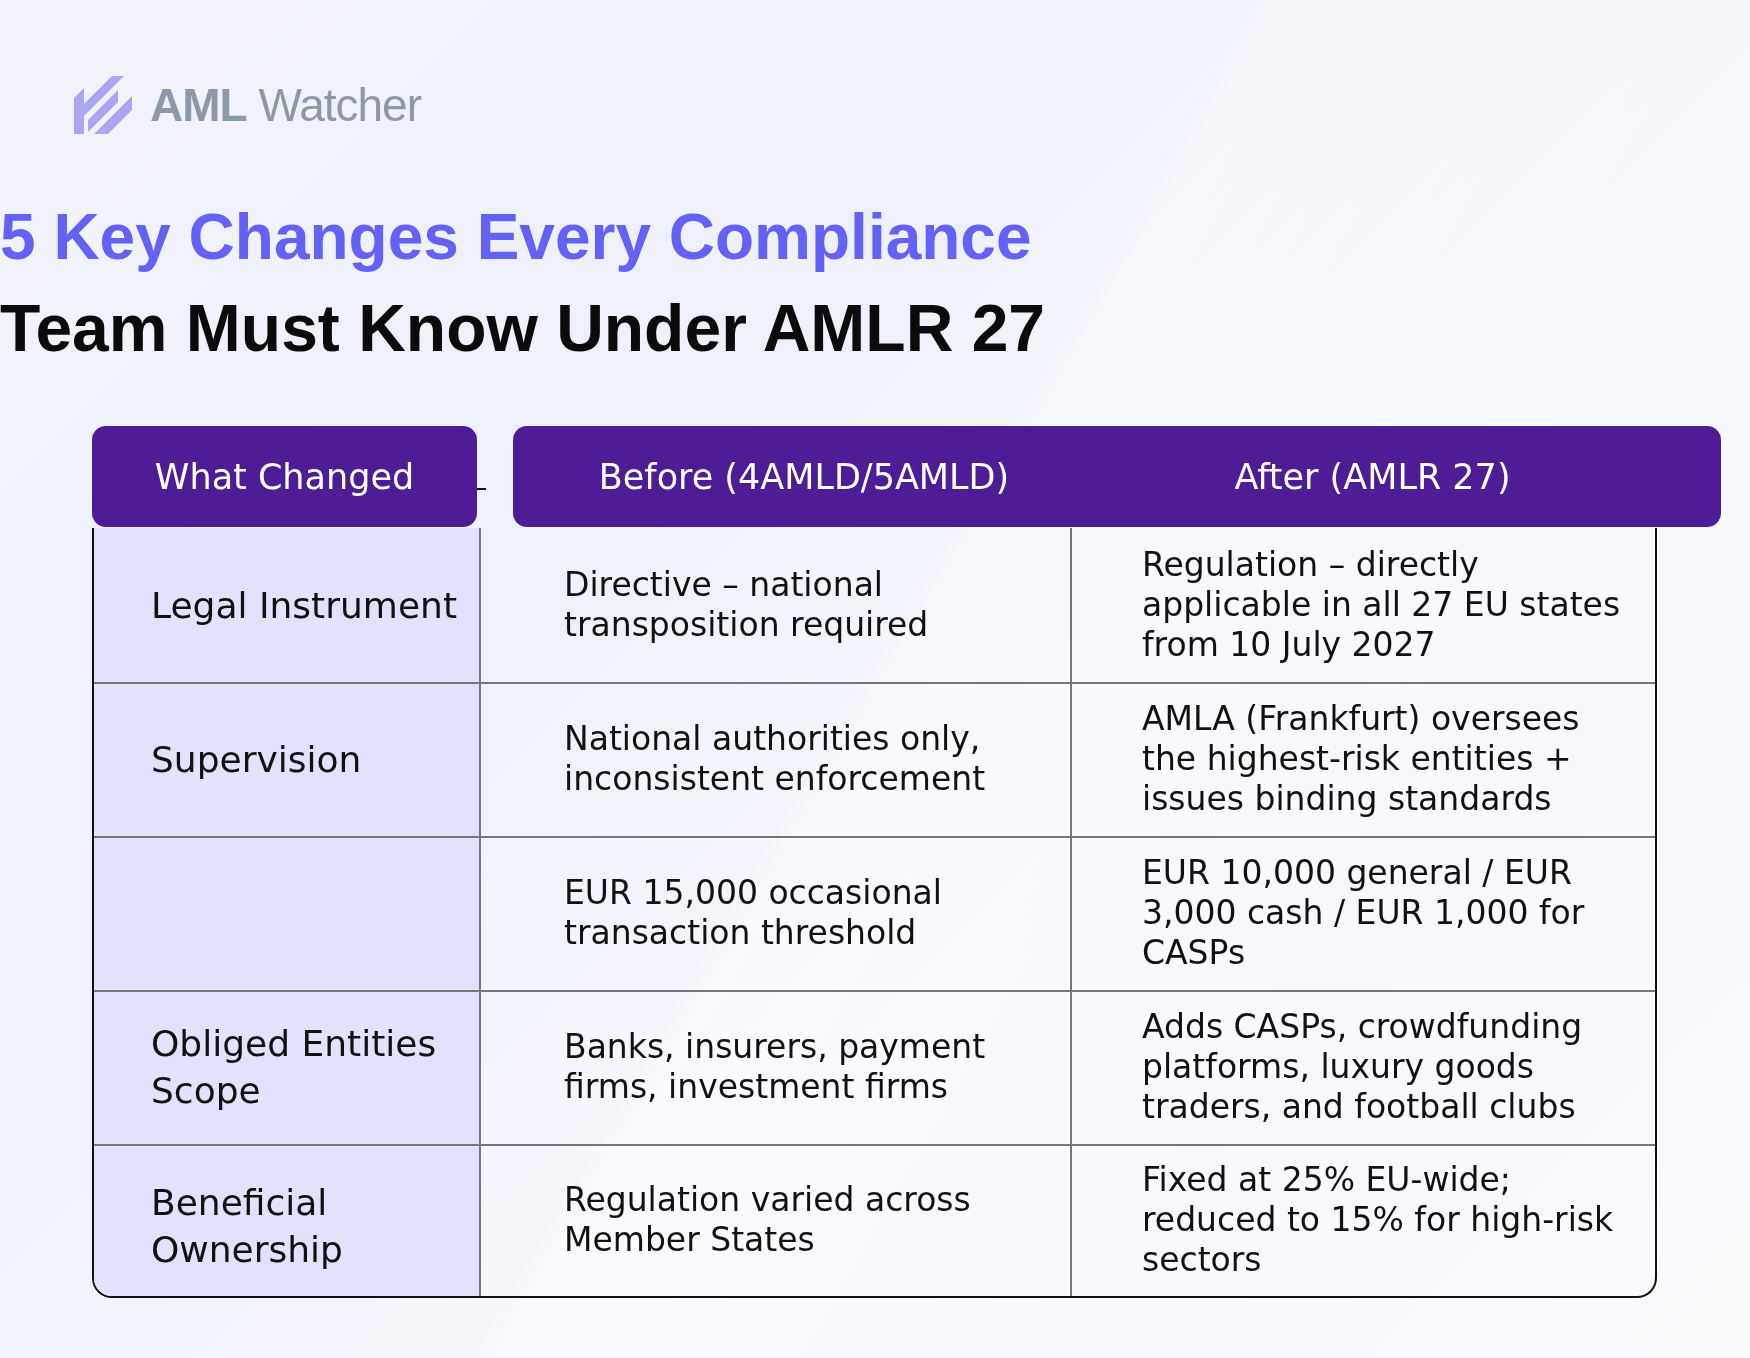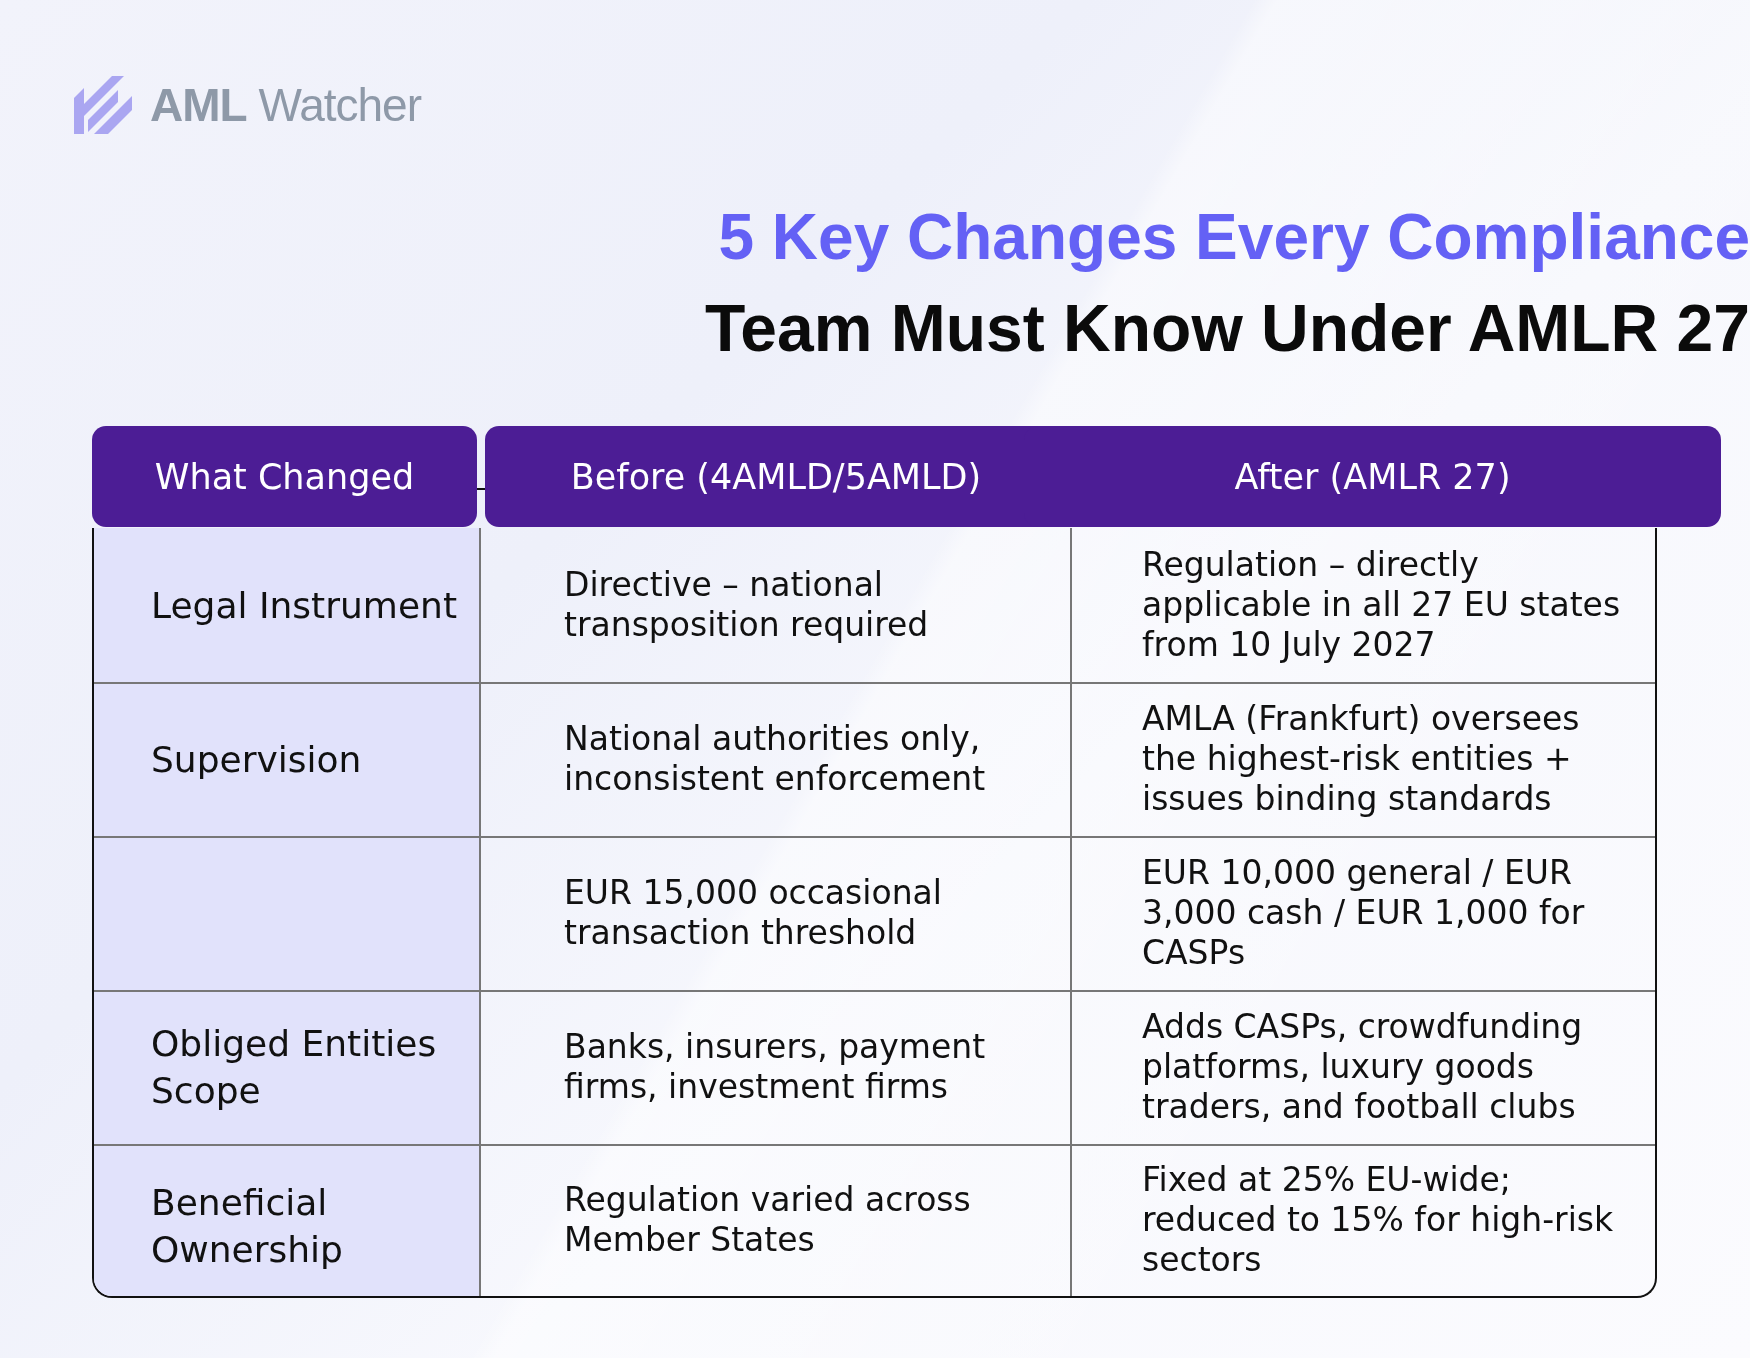--- a/index.html
+++ b/index.html
@@ -6,21 +6,21 @@
   body{width:1750px;height:1358px;overflow:hidden;position:relative;
     background:linear-gradient(135deg,#f2f3fb 0%,#eef0fa 35%,#f7f8fd 60%,#fbfbfe 100%);
     font-family:"DejaVu Sans","Liberation Sans",sans-serif;}
   .bgshape{position:absolute;left:300px;top:0;width:1600px;height:1358px;
     background:linear-gradient(120deg,rgba(255,255,255,0) 40%,rgba(255,255,255,0.45) 41%,rgba(255,255,255,0) 70%);pointer-events:none;}
   .logo{position:absolute;left:74px;top:76px;display:flex;align-items:center;}
   .logo svg{width:58px;height:58px;}
   .logo-text{margin-left:18px;font-family:"Liberation Sans",sans-serif;font-size:46px;color:#8e99a8;letter-spacing:-1px;}
   .logo-text b{font-weight:700;}
   .logo-text span.light{font-weight:400;}
-  .title{position:absolute;left:0;width:1750px;text-align:right;font-family:"Liberation Sans",sans-serif;font-weight:700;}
+  .title{position:absolute;left:0;width:1750px;text-align:left;font-family:"Liberation Sans",sans-serif;font-weight:700;}
   .t1{top:200px;font-size:64px;color:#6461f5;}
   .t2{top:290px;font-size:66px;color:#0b0b0b;}
   .table{position:absolute;left:92px;top:528px;width:1561px;height:768px;border:2px solid #111;border-top:none;border-radius:0 0 20px 20px;overflow:hidden;}
   .line-top{position:absolute;top:488px;height:2px;background:#111;}
   .hdr{position:absolute;top:426px;height:101px;background:#4c1d95;border-radius:14px;color:#fff;
     font-family:"DejaVu Sans",sans-serif;font-size:35px;display:flex;align-items:center;justify-content:center;}
   .col1bg{position:absolute;left:0;top:0;width:385px;height:100%;background:#e1e2fb;}
   .vline{position:absolute;top:0;width:2px;height:100%;background:#777;}
   .hline{position:absolute;left:0;width:100%;height:2px;background:#777;}
   .cell{position:absolute;display:flex;align-items:center;color:#111;font-family:"DejaVu Sans",sans-serif;}
@@ -75,14 +75,14 @@
   <div class="cell c1" style="top:462px;height:154px;">Obliged Entities Scope</div>
   <div class="cell c2" style="top:462px;height:154px;">Banks, insurers, payment firms, investment firms</div>
   <div class="cell c3" style="top:462px;height:154px;">Adds CASPs, crowdfunding platforms, luxury goods traders, and football clubs</div>
 
   <div class="cell c1" style="top:616px;height:164px;">Beneficial Ownership</div>
   <div class="cell c2" style="top:616px;height:152px;">Regulation varied across Member States</div>
   <div class="cell c3" style="top:616px;height:152px;">Fixed at 25% EU-wide; reduced to 15% for high-risk sectors</div>
 </div>
 
 <div class="hdr" style="left:92px;width:385px;">What Changed</div>
-<div class="hdr" style="left:485px;width:582px;">Before (4AMLD/5AMLD)</div>
+<div class="hdr" style="left:513px;width:582px;">Before (4AMLD/5AMLD)</div>
 <div class="hdr" style="left:1024px;width:697px;">After (AMLR 27)</div>
 
 </body></html>

